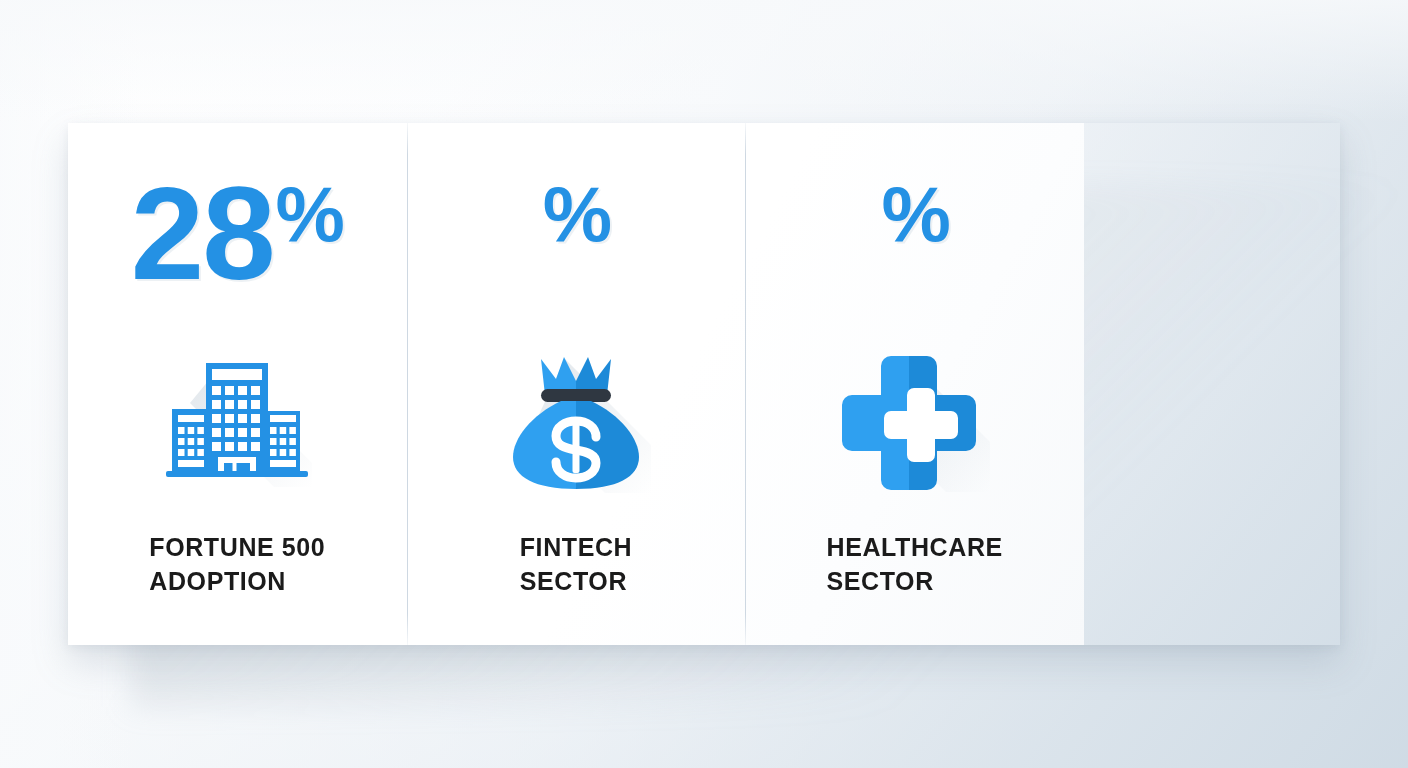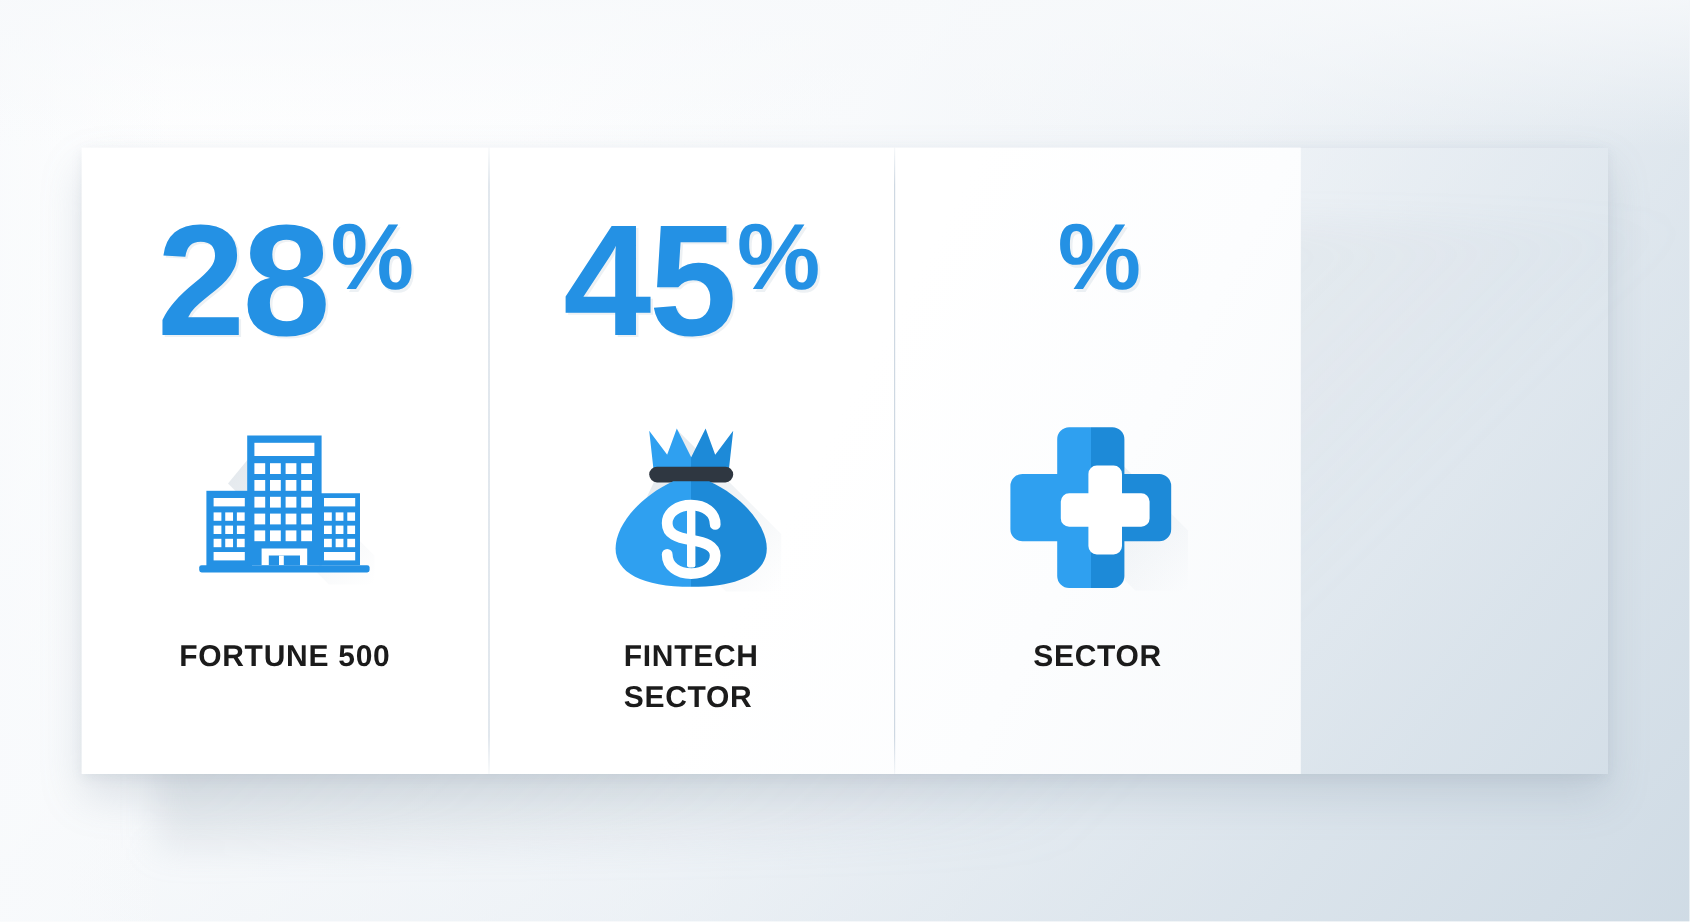--- a/index.html
+++ b/index.html
@@ -252,27 +252,27 @@
           <path d="M56,100 h38 v14 h-38 Z" fill="#ffffff"></path>
           <path d="M62,106 h26 v8 h-26 Z" fill="#2491e4"></path>
           <rect x="70.5" y="106" width="4" height="8" fill="#ffffff"></rect>
 
           <rect x="4" y="114" width="142" height="6" rx="2" fill="#2491e4"></rect>
         </svg>
       </div>
 
       <div class="label">
         <span>FORTUNE 500</span>
+        <span class="l2">ADOPTION</span>
       </div>
     </div>
 
     <div class="panel">
 
       <div class="stat">
-        <span class="stat-value">45</span>
         <span class="stat-unit">%</span>
       </div>
 
       <div class="icon-wrap">
         <svg width="150" height="142" viewBox="0 0 150 142" aria-hidden="true">
           <defs>
             <linearGradient id="mshadow" x1="0" y1="0" x2="1" y2="1">
               <stop offset="0%" stop-color="#c3ced8" stop-opacity="0.50"></stop>
               <stop offset="100%" stop-color="#c3ced8" stop-opacity="0"></stop>
             </linearGradient>
@@ -328,18 +328,19 @@
 
           <path d="M70,10 L150,90 L150,140 L106,140 L26,60 Z" fill="url(#cshadow)"></path>
 
           <path d="M57,8 h36 a10,10 0 0 1 10,10 v29 h29 a10,10 0 0 1 10,10 v36 a10,10 0 0 1 -10,10 h-29 v29 a10,10 0 0 1 -10,10 h-36 a10,10 0 0 1 -10,-10 v-29 h-29 a10,10 0 0 1 -10,-10 v-36 a10,10 0 0 1 10,-10 h29 v-29 a10,10 0 0 1 10,-10 Z" transform="translate(-6,-4)" fill="url(#crossfill)"></path>
 
           <path d="M74,36 h14 a7,7 0 0 1 7,7 v16 h16 a7,7 0 0 1 7,7 v14 a7,7 0 0 1 -7,7 h-16 v16 a7,7 0 0 1 -7,7 h-14 a7,7 0 0 1 -7,-7 v-16 h-16 a7,7 0 0 1 -7,-7 v-14 a7,7 0 0 1 7,-7 h16 v-16 a7,7 0 0 1 7,-7 Z" fill="#ffffff"></path>
         </svg>
       </div>
 
       <div class="label">
+        <span>HEALTHCARE</span>
         <span class="l2">SECTOR</span>
       </div>
     </div>
 
   </div>
 </div>
 
 </body></html>

